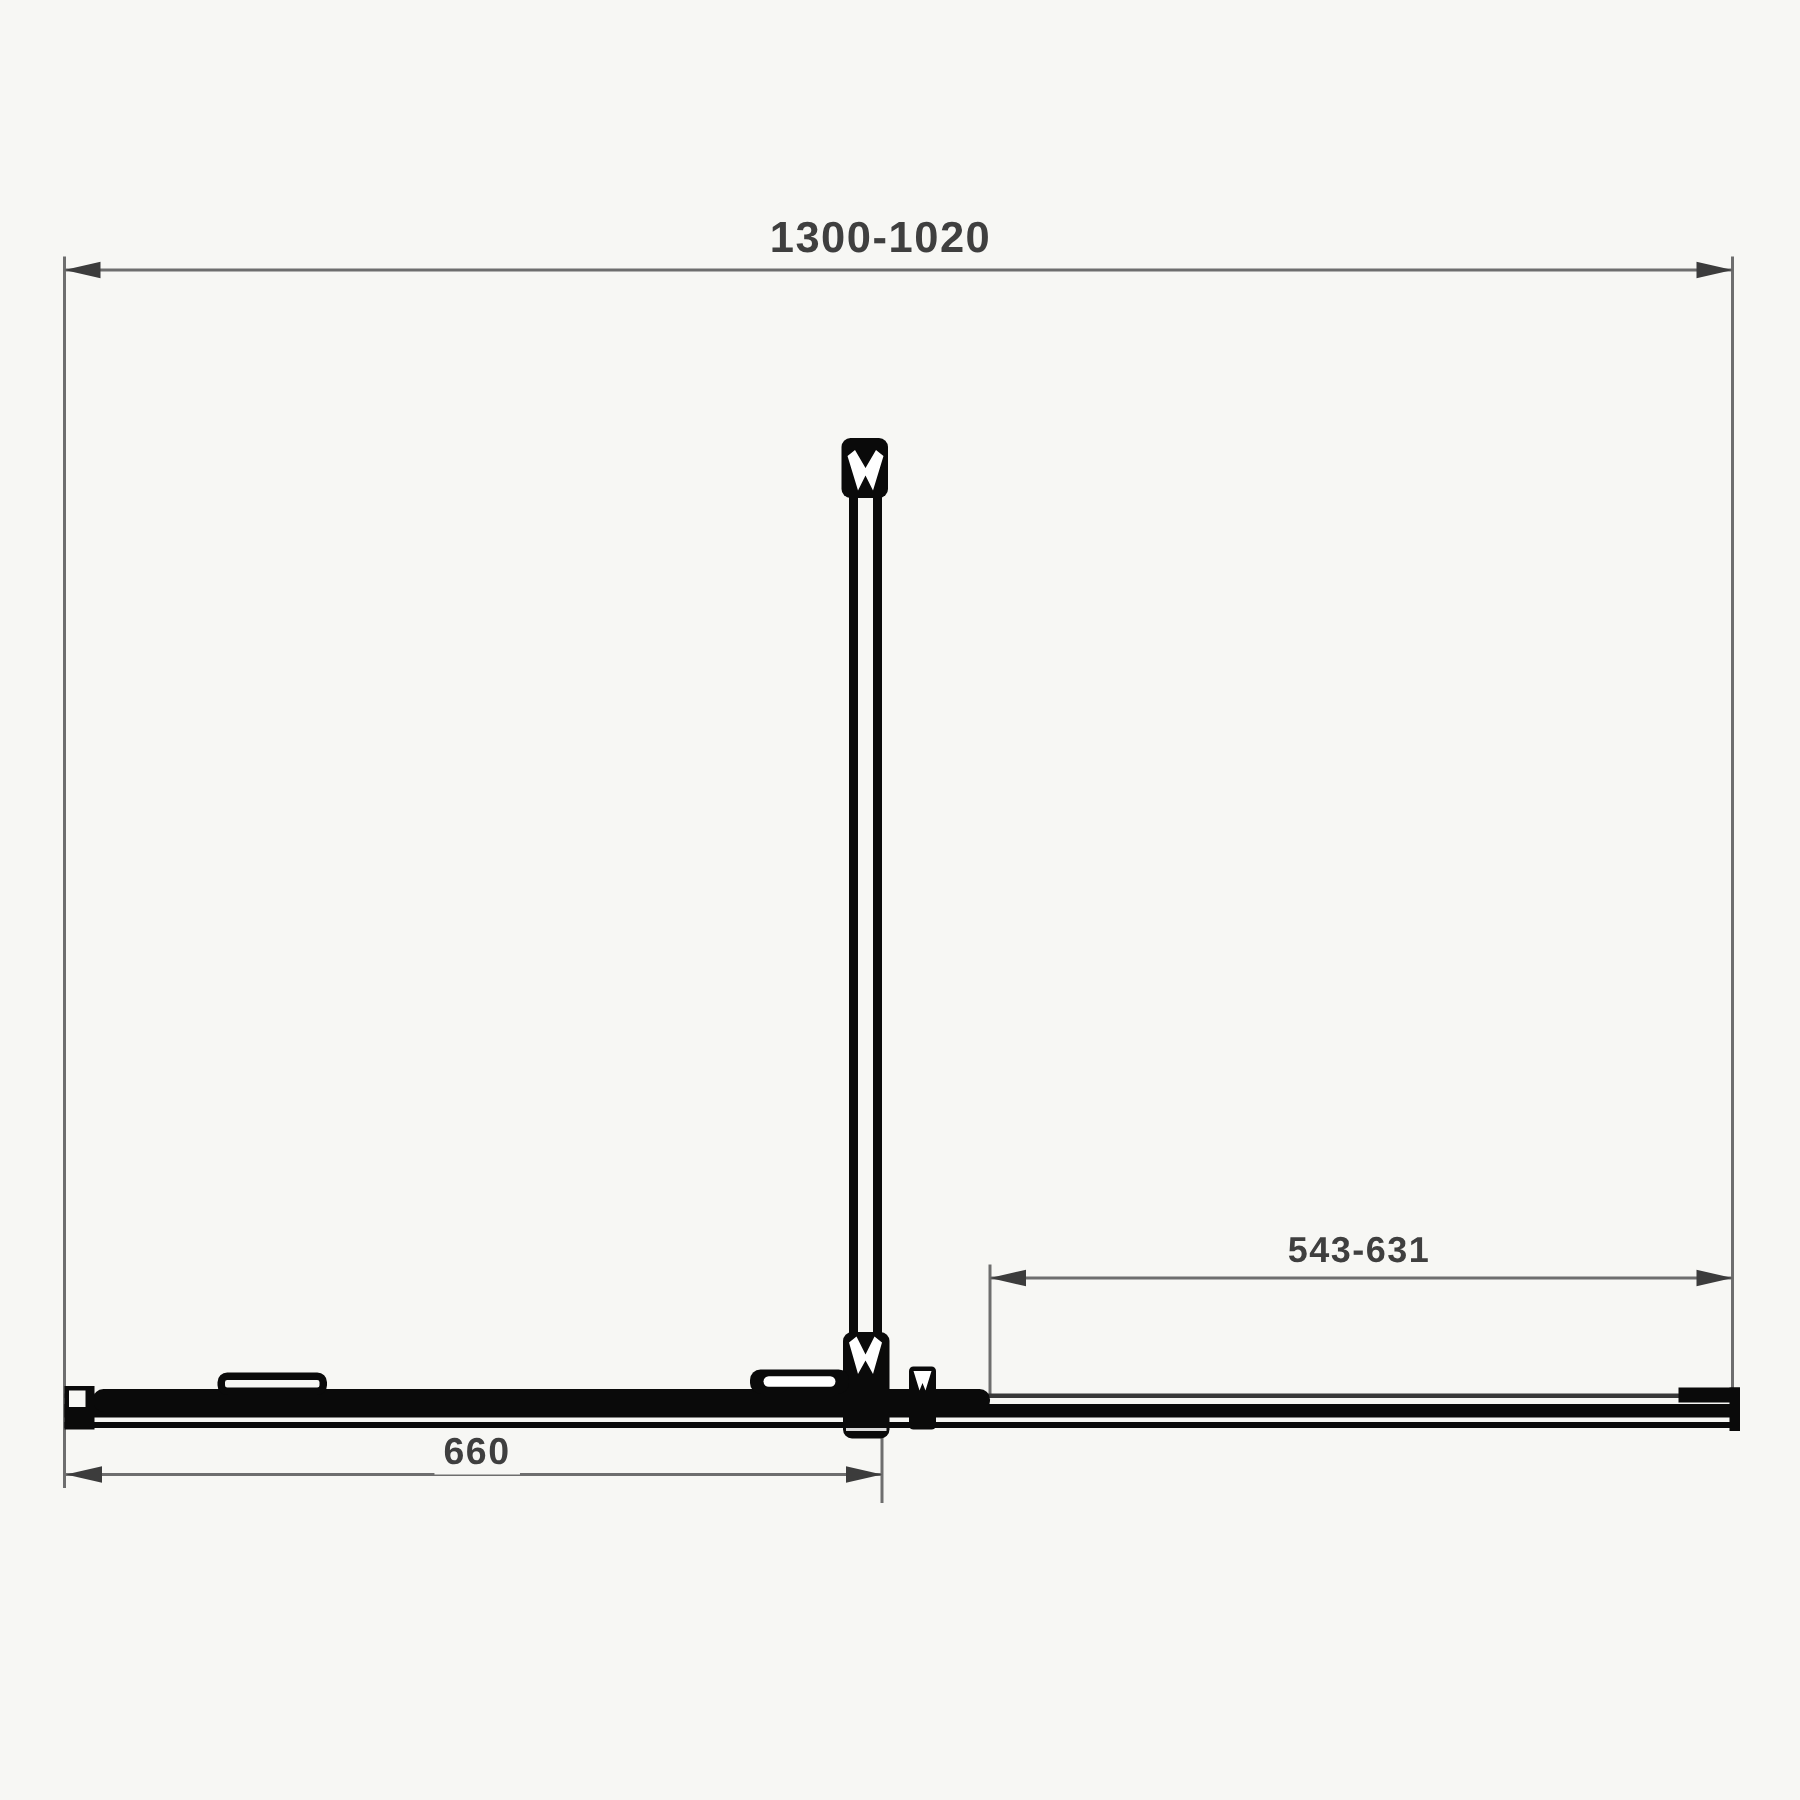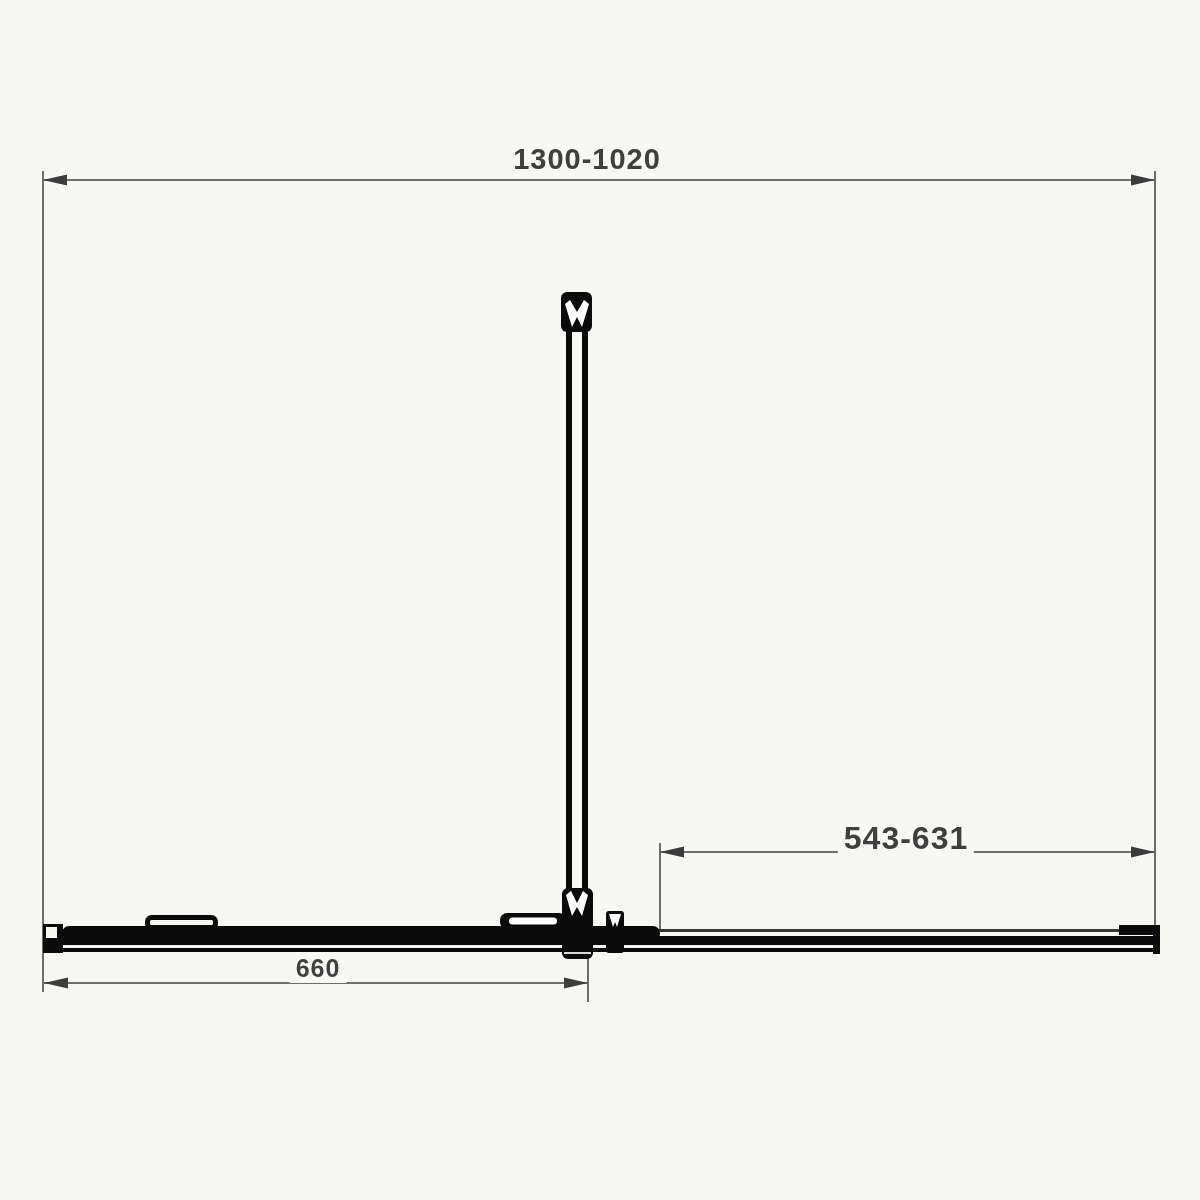--- a/index.html
+++ b/index.html
@@ -31,21 +31,21 @@
     transform:translateX(-50%);
     color:var(--label);
     font-weight:700;
     letter-spacing:1px;
     background:var(--bg);
     padding:0 6px;
     white-space:nowrap;
     line-height:1.1;
   }
   .dim-label.overall{font-size:29px;}
-  .dim-label.opening{font-size:32px;}
+  .dim-label.opening{font-size:24px;}
   .dim-label.door{font-size:25px;text-align:center;}
 </style>
 </head>
 <body>
 
 <div class="canvas">
 
   <svg width="1200" height="1200" viewBox="0 0 1200 1200">
 
     <g>

